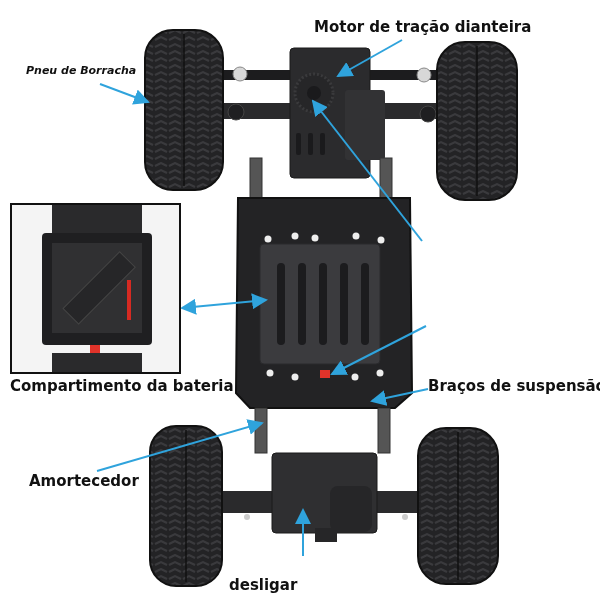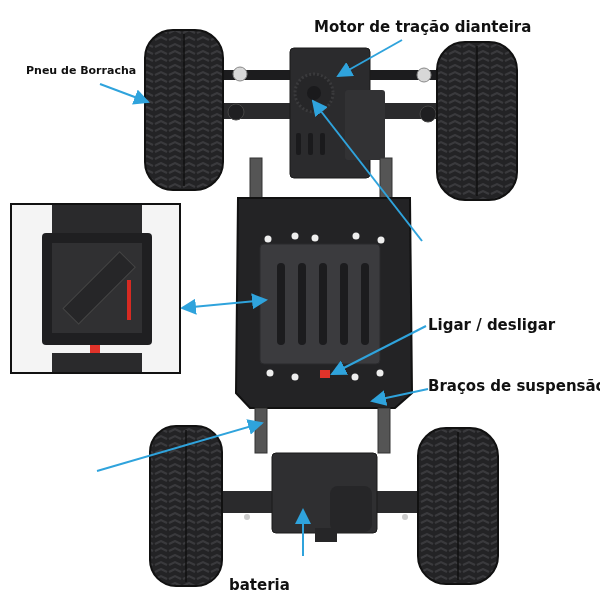--- a/index.html
+++ b/index.html
@@ -130,18 +130,19 @@
       <g transform="rotate(-45 85 85)">
         <rect x="48" y="74" width="80" height="22" fill="#262628" stroke="#444"></rect>
       </g>
       <rect x="115" y="75" width="4" height="40" fill="#d62a22"></rect>
       <rect x="78" y="140" width="10" height="8" fill="#e0332a"></rect>
       <rect x="40" y="148" width="90" height="19" fill="#2a2a2c"></rect>
     </svg>
   </div>
 
   <div class="label lbl-lg" style="left:314px; top:11px;">Motor de tração dianteira</div>
-  <div class="label lbl-sm" style="left:26px; top:57px;">Pneu de Borracha</div>
-  <div class="label lbl-lg" style="left:428px; top:309px;">Ligar / desligar</div>
+  <div class="label lbl-sm" style="left:26px; top:57px;font-style:italic;">Pneu de Borracha</div>
+  <div class="label lbl-lg" style="left:10px; top:370px;">Compartimento da bateria</div>
   <div class="label lbl-lg" style="left:428px; top:370px;">Braços de suspensão</div>
-  <div class="label lbl-lg" style="left:229px; top:569px;">bateria</div>
+  <div class="label lbl-lg" style="left:29px; top:465px;">Amortecedor</div>
+  <div class="label lbl-lg" style="left:229px; top:569px;">desligar</div>
 
 </div>
 
 </body></html>

